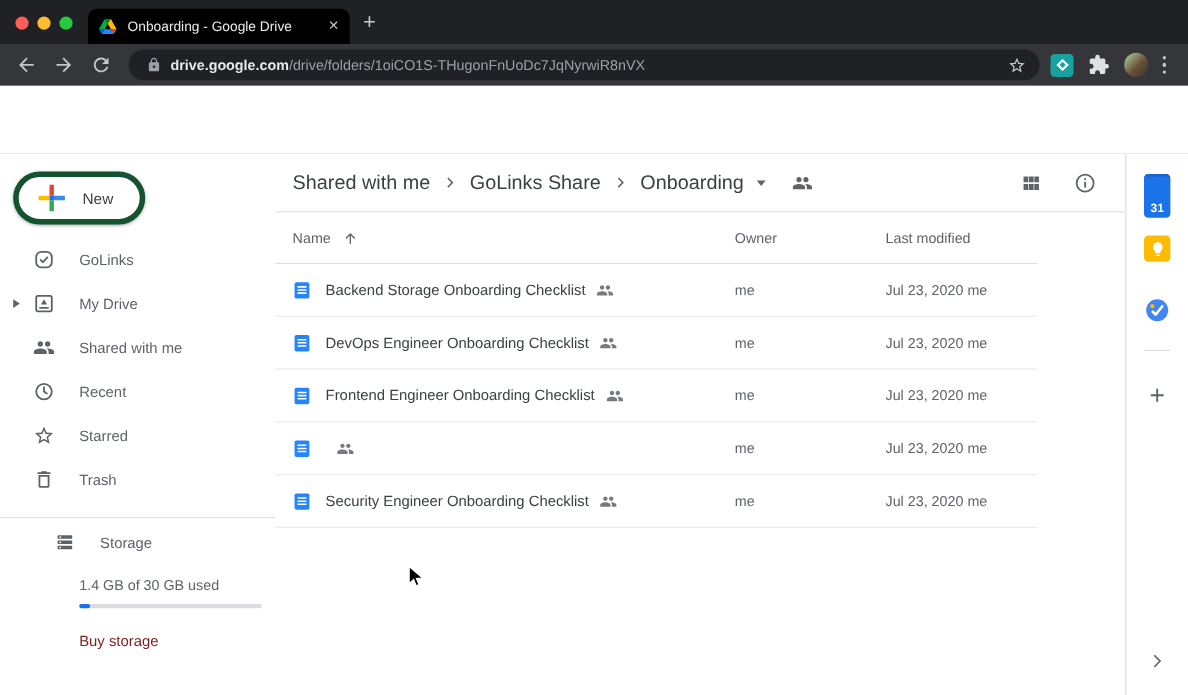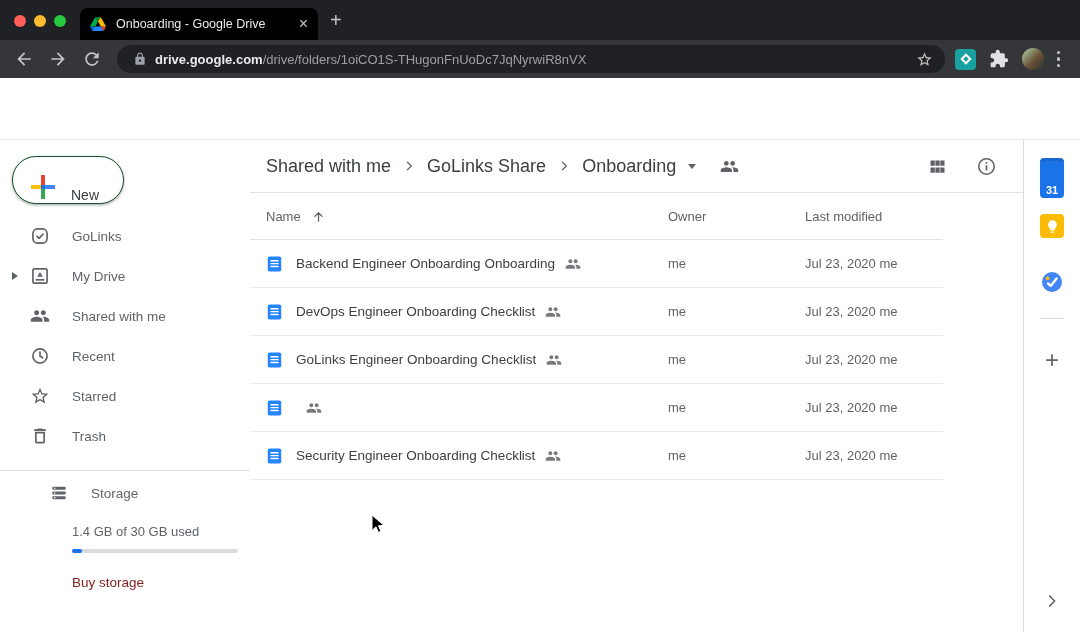--- a/index.html
+++ b/index.html
@@ -61,21 +61,21 @@
   .gsuite { position:absolute; left:928px; top:88px; width:138px; height:44px; border:1px solid #dadce0;
             border-radius:8px; background:#fff; display:flex; align-items:center; padding:0 5px 0 14px; }
   .gsuite .g { font-size:25px; font-weight:700; color:#6f7378; margin-right:5px; }
   .gsuite .suite { font-size:21px; color:#6f7378; flex:1; }
   .gsuite .avatar { width:33px; height:33px; border-radius:50%;
                     background:linear-gradient(135deg,#9fb08a 15%,#6b5138 55%,#26302b 100%); }
 
   
   .sidebar { position:absolute; left:0; top:140px; width:250px; bottom:0; background:#fff; }
   .newbtn { position:absolute; left:12px; top:16px; height:48px; border-radius:24px; background:#fff;
-            display:flex; align-items:flex-end; padding:0 24px 0 14px; border:1px solid #14532d;
+            display:flex; align-items:center; padding:0 24px 0 14px; border:5px solid #14532d;
             box-shadow:0 1px 2px 0 rgba(60,64,67,.30), 0 1px 3px 1px rgba(60,64,67,.15); }
   .newbtn svg { width:32px; height:32px; margin-right:12px; }
   .newbtn .lbl { font-size:14px; font-weight:500; color:#3c4043; }
   .navlist { position:absolute; left:0; top:76px; width:250px; }
   .navitem { height:40px; display:flex; align-items:center; position:relative; }
   .navitem .expander { position:absolute; left:12px; width:0; height:0; border-top:4.5px solid transparent;
                        border-bottom:4.5px solid transparent; border-left:6px solid #5f6368; }
   .navitem .icon { width:20px; height:20px; margin-left:30px; flex:0 0 auto; }
   .navitem .icon svg { width:100%; height:100%; }
   .navitem .lbl { margin-left:22px; font-size:13.5px; font-weight:500; color:#5f6368; }
@@ -368,21 +368,21 @@
       <span class="col-owner headlbl">Owner</span>
       <span class="col-mod headlbl">Last modified</span>
     </div>
 
     <div class="filerow">
       <span class="col-name">
         <svg class="docicon" viewBox="0 0 24 24">
             <rect x="2.5" y="1.5" width="19" height="21" rx="2.5" fill="#2684fc"></rect>
             <path d="M7 7.5h10M7 11.5h10M7 15.5h10" stroke="#fff" stroke-width="2" stroke-linecap="round"></path>
           </svg>
-        <span class="fname">Backend Engineer Onboarding Onboarding</span>
+        <span class="fname">Backend Storage Onboarding Checklist</span>
         <svg class="rowshared" viewBox="0 0 24 24" fill="#5f6368">
             <path d="M16 11c1.66 0 2.99-1.34 2.99-3S17.66 5 16 5s-3 1.34-3 3 1.34 3 3 3zm-8 0c1.66 0 2.99-1.34 2.99-3S9.66 5 8 5 5 6.34 5 8s1.34 3 3 3zm0 2c-2.33 0-7 1.17-7 3.5V19h14v-2.5c0-2.33-4.67-3.5-7-3.5zm8 0c-.29 0-.62.02-.97.05 1.16.84 1.97 1.97 1.97 3.45V19h6v-2.5c0-2.33-4.67-3.5-7-3.5z"></path>
           </svg>
       </span>
       <span class="col-owner celltxt">me</span>
       <span class="col-mod celltxt">Jul 23, 2020 me</span>
     </div>
     <div class="filerow">
       <span class="col-name">
         <svg class="docicon" viewBox="0 0 24 24">
@@ -396,21 +396,21 @@
       </span>
       <span class="col-owner celltxt">me</span>
       <span class="col-mod celltxt">Jul 23, 2020 me</span>
     </div>
     <div class="filerow">
       <span class="col-name">
         <svg class="docicon" viewBox="0 0 24 24">
             <rect x="2.5" y="1.5" width="19" height="21" rx="2.5" fill="#2684fc"></rect>
             <path d="M7 7.5h10M7 11.5h10M7 15.5h10" stroke="#fff" stroke-width="2" stroke-linecap="round"></path>
           </svg>
-        <span class="fname">GoLinks Engineer Onboarding Checklist</span>
+        <span class="fname">Frontend Engineer Onboarding Checklist</span>
         <svg class="rowshared" viewBox="0 0 24 24" fill="#5f6368">
             <path d="M16 11c1.66 0 2.99-1.34 2.99-3S17.66 5 16 5s-3 1.34-3 3 1.34 3 3 3zm-8 0c1.66 0 2.99-1.34 2.99-3S9.66 5 8 5 5 6.34 5 8s1.34 3 3 3zm0 2c-2.33 0-7 1.17-7 3.5V19h14v-2.5c0-2.33-4.67-3.5-7-3.5zm8 0c-.29 0-.62.02-.97.05 1.16.84 1.97 1.97 1.97 3.45V19h6v-2.5c0-2.33-4.67-3.5-7-3.5z"></path>
           </svg>
       </span>
       <span class="col-owner celltxt">me</span>
       <span class="col-mod celltxt">Jul 23, 2020 me</span>
     </div>
     <div class="filerow">
       <span class="col-name">
         <svg class="docicon" viewBox="0 0 24 24">

